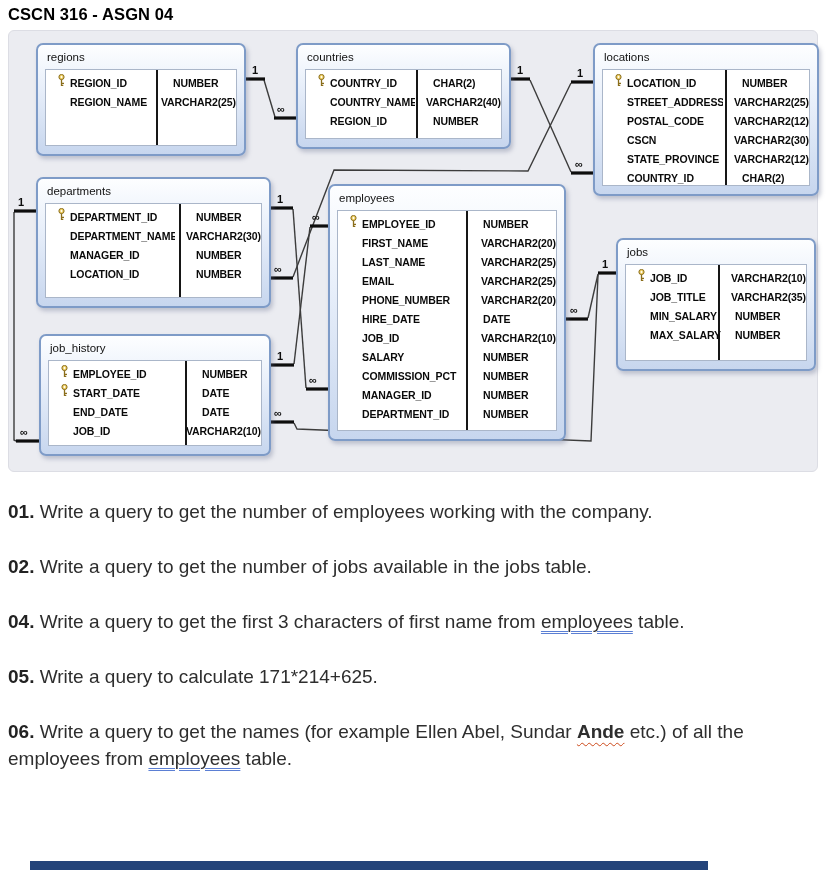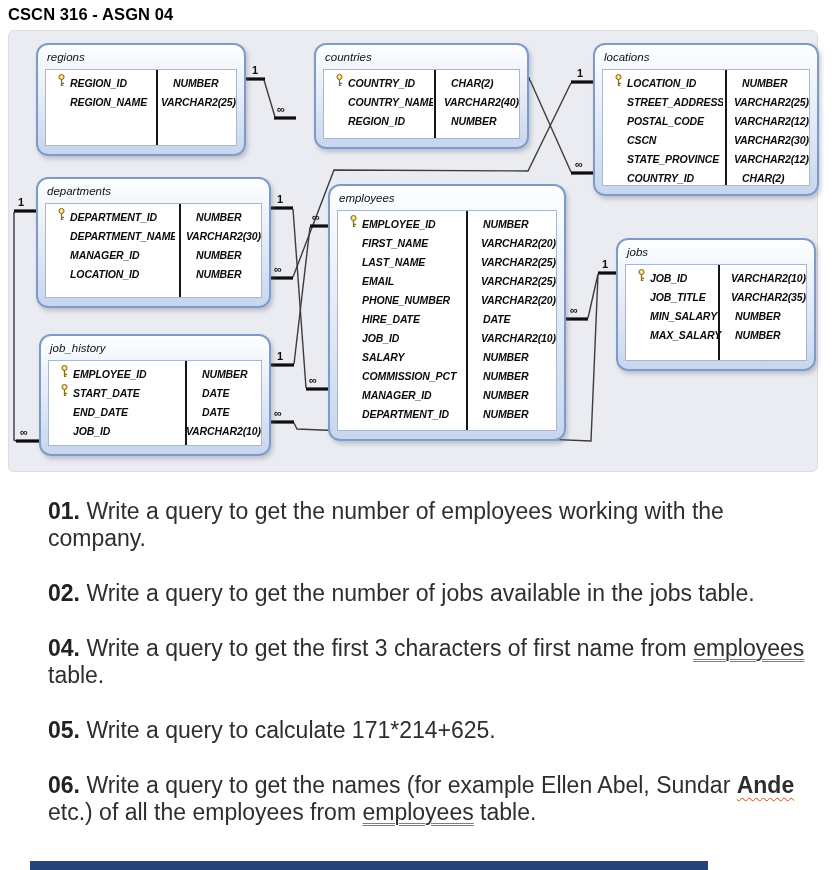--- a/index.html
+++ b/index.html
@@ -13,23 +13,23 @@
   
   .diagram { position:absolute; left:8px; top:30px; width:810px; height:442px;
              background:#ebecf1; border:1px solid #dcdde4; border-radius:6px; }
   .connectors { position:absolute; left:0; top:0; width:810px; height:442px; }
   .connectors polyline, .connectors line { fill:none; stroke:#3c3c3c; stroke-width:1.4px; }
   .connectors .bar { stroke:#0d0d0d; stroke-width:3.2px; }
   .connectors text.card { font-family:"Liberation Sans","DejaVu Sans",sans-serif;
                           font-size:11px; font-weight:700; fill:#0d0d0d; }
 
   
-  .tbox { position:absolute; border:2px solid #7e9bc7; border-radius:12px;
+  .tbox { position:absolute; border:2px solid #7e9bc7; border-radius:7px;
           background:linear-gradient(180deg,#fdfeff 0%,#e8effa 40%,#c7d6ee 100%);
-          box-shadow:2px 3px 4px rgba(100,110,140,.35);font-style:italic; }
+          box-shadow:2px 3px 4px rgba(100,110,140,.35); }
   .tbox-title { height:24px; line-height:24px; padding-left:9px; font-size:11.5px; color:#111; }
   .tbox-body { position:absolute; left:7px; right:7px; top:24px; bottom:8px;
                background:#fff; border:1px solid #aab6c9; overflow:hidden; }
   .divider { position:absolute; top:0; bottom:0; width:2px; background:#161616; }
   .trow { display:flex; align-items:flex-end; height:19px; padding-left:11px;
           font-size:10.5px; font-weight:700; color:#0a0a0a; letter-spacing:-0.1px;
           white-space:nowrap; }
   .trow:first-of-type { margin-top:3px; }
   .kslot { display:inline-block; width:13px; flex:0 0 13px; text-align:left; }
   .fname { display:inline-block; overflow:hidden; }
@@ -38,21 +38,21 @@
   .t-regions     .fname{width:92px;}  .t-regions     .divider{left:110px;}
   .t-countries   .fname{width:92px;}  .t-countries   .divider{left:110px;}
   .t-locations   .fname{width:104px;} .t-locations   .divider{left:122px;}
   .t-departments .fname{width:115px;} .t-departments .divider{left:133px;}
   .t-employees   .fname{width:110px;} .t-employees   .divider{left:128px;}
   .t-jobs        .fname{width:74px;}  .t-jobs        .divider{left:92px;}
   .t-jobhistory  .fname{width:118px;} .t-jobhistory  .divider{left:136px;}
 
   
   .questions { position:absolute; left:8px; top:472px; width:812px; }
-  .q { margin-top:26px; margin-bottom:28px; font-size:23px; line-height:27px; color:#2e2e2e;margin-left:40px; }
+  .q { margin-top:26px; margin-bottom:28px; font-size:19px; line-height:27px; color:#2e2e2e; }
   .q .qnum { font-weight:700; color:#222; }
   .u-blue { text-decoration:underline; text-decoration-style:double;
             text-decoration-color:#5b7fd4; text-decoration-thickness:1px; text-underline-offset:3px; }
   .u-red  { text-decoration:underline; text-decoration-style:wavy;
             text-decoration-color:#cc4a1b; text-decoration-thickness:1px; text-underline-offset:4px;font-weight:bold; }
 
   .bottom-bar { position:absolute; left:30px; right:0; bottom:0; height:9px; background:#24447a; }
 </style>
 </head>
 <body>
@@ -126,21 +126,21 @@
           <span class="ftype">NUMBER</span>
         </div>
         <div class="trow">
           <span class="kslot"></span>
           <span class="fname">REGION_NAME</span>
           <span class="ftype">VARCHAR2(25)</span>
         </div>
       </div>
     </div>
 
-    <div class="tbox t-countries" style="left:305px; top:12px; width:215px; height:106px;">
+    <div class="tbox t-countries" style="left:287px; top:12px; width:215px; height:106px;">
       <div class="tbox-title">countries</div>
       <div class="tbox-body">
         <div class="divider"></div>
         <div class="trow">
           <span class="kslot"><svg width="9" height="13" viewBox="0 0 9 13">
                 <circle cx="4.5" cy="3" r="2.6" fill="#f2d267" stroke="#8a6d1a"></circle>
                 <circle cx="4.5" cy="3" r="0.9" fill="#fff" stroke="none"></circle>
                 <path d="M4.5 5.5 V12 M4.5 9.3 H7 M4.5 11.4 H6.3" stroke="#8a6d1a" stroke-width="1.3" fill="none"></path>
               </svg></span>
           <span class="fname">COUNTRY_ID</span>

